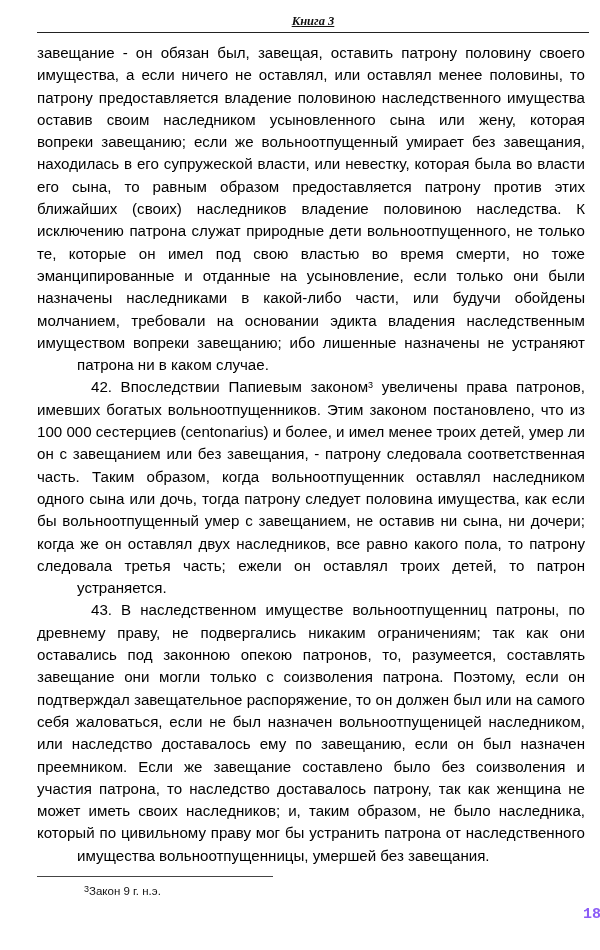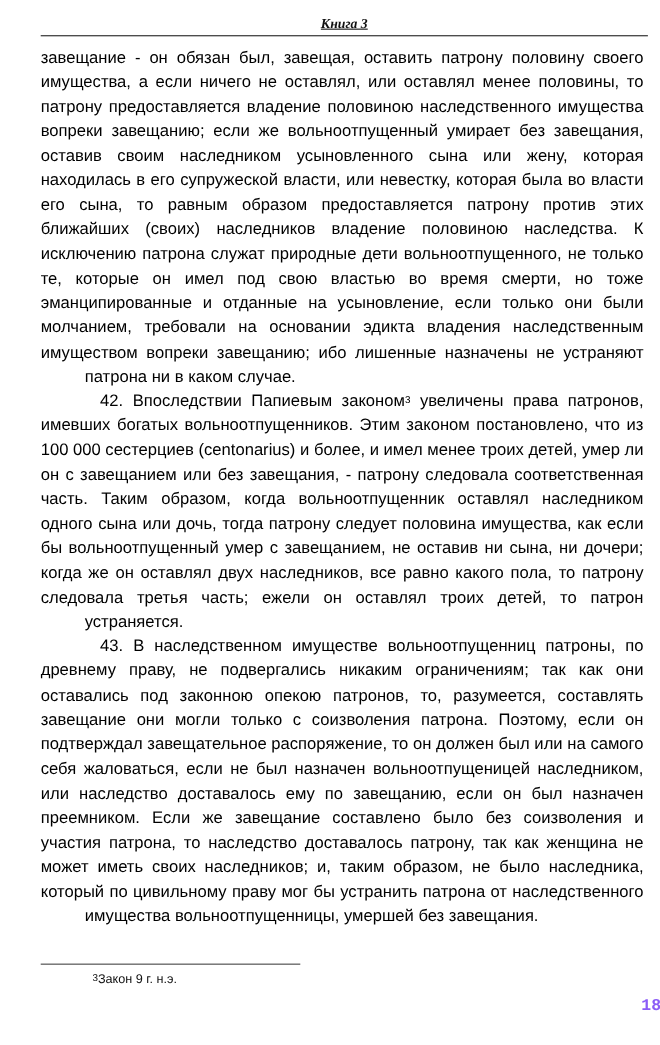--- a/index.html
+++ b/index.html
@@ -24,28 +24,29 @@
   <div class="header">
     <div class="header-title">Книга 3</div>
   </div>
 
   <div class="body-text">
 
     <div>
       <span class="line">завещание - он обязан был, завещая, оставить патрону половину своего</span>
       <span class="line">имущества, а если ничего не оставлял, или оставлял менее половины, то</span>
       <span class="line">патрону предоставляется владение половиною наследственного имущества</span>
+      <span class="line">оставив своим наследником усыновленного сына или жену, которая</span>
       <span class="line">вопреки завещанию; если же вольноотпущенный умирает без завещания,</span>
-      <span class="line">оставив своим наследником усыновленного сына или жену, которая</span>
       <span class="line">находилась в его супружеской власти, или невестку, которая была во власти</span>
       <span class="line">его сына, то равным образом предоставляется патрону против этих</span>
       <span class="line">ближайших (своих) наследников владение половиною наследства. К</span>
       <span class="line">исключению патрона служат природные дети вольноотпущенного, не только</span>
       <span class="line">те, которые он имел под свою властью во время смерти, но тоже</span>
       <span class="line">эманципированные и отданные на усыновление, если только они были</span>
+      <span class="line">назначены наследниками в какой-либо части, или будучи обойдены</span>
       <span class="line">молчанием, требовали на основании эдикта владения наследственным</span>
       <span class="line">имуществом вопреки завещанию; ибо лишенные назначены не устраняют</span>
       <span class="line last">патрона ни в каком случае.</span>
     </div>
 
     <div>
       <span class="line indent"><span>42. Впоследствии Папиевым законом</span><sup>3</sup><span> увеличены права патронов,</span></span>
       <span class="line">имевших богатых вольноотпущенников. Этим законом постановлено, что из</span>
       <span class="line">100 000 сестерциев (centonarius) и более, и имел менее троих детей, умер ли</span>
       <span class="line">он с завещанием или без завещания, - патрону следовала соответственная</span>

